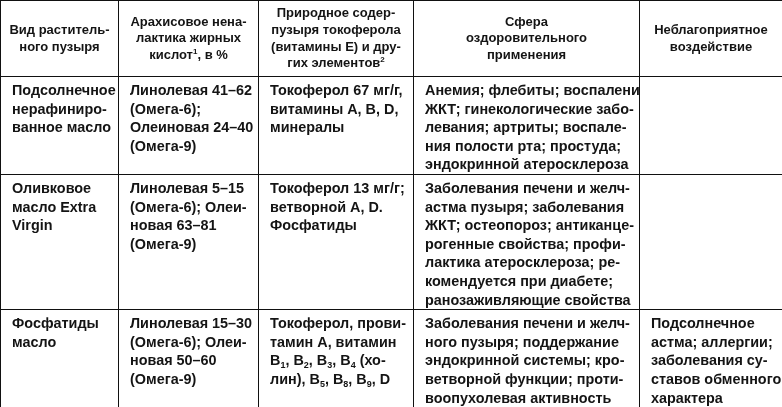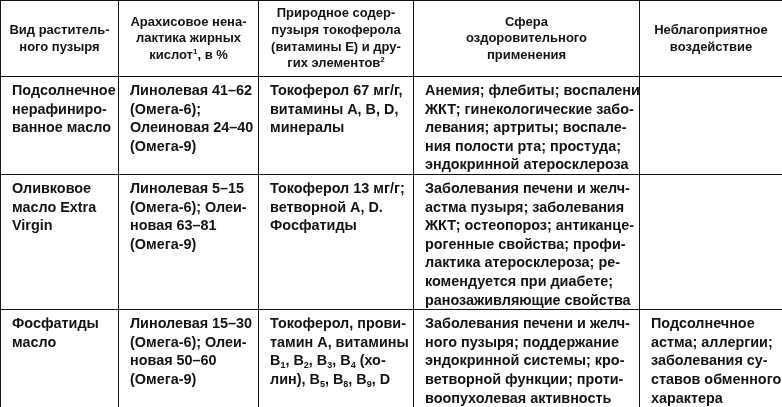--- a/index.html
+++ b/index.html
@@ -143,21 +143,21 @@
         <span class="line">масло</span>
       </td>
       <td>
         <span class="line">Линолевая 15–30</span>
         <span class="line">(Омега-6); Олеи-</span>
         <span class="line">новая 50–60</span>
         <span class="line">(Омега-9)</span>
       </td>
       <td>
         <span class="line">Токоферол, прови-</span>
-        <span class="line">тамин А, витамины</span>
+        <span class="line">тамин А, витамин</span>
         <span class="line"><span>В</span><sub>1</sub>, <span>В</span><sub>2</sub>, <span>В</span><sub>3</sub>, <span>В</span><sub>4</sub><span style="white-space:pre"> (хо-</span></span>
         <span class="line"><span style="white-space:pre">лин), </span><span>В</span><sub>5</sub>, <span>В</span><sub>8</sub>, <span>В</span><sub>9</sub><span>, D</span></span>
       </td>
       <td>
         <span class="line">Заболевания печени и желч-</span>
         <span class="line">ного пузыря; поддержание</span>
         <span class="line">эндокринной системы; кро-</span>
         <span class="line">ветворной функции; проти-</span>
         <span class="line">воопухолевая активность</span>
       </td>

